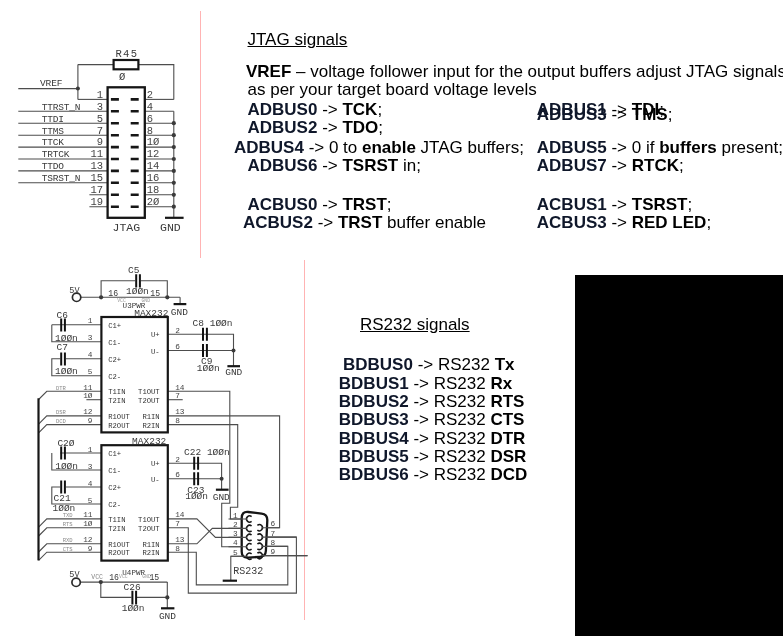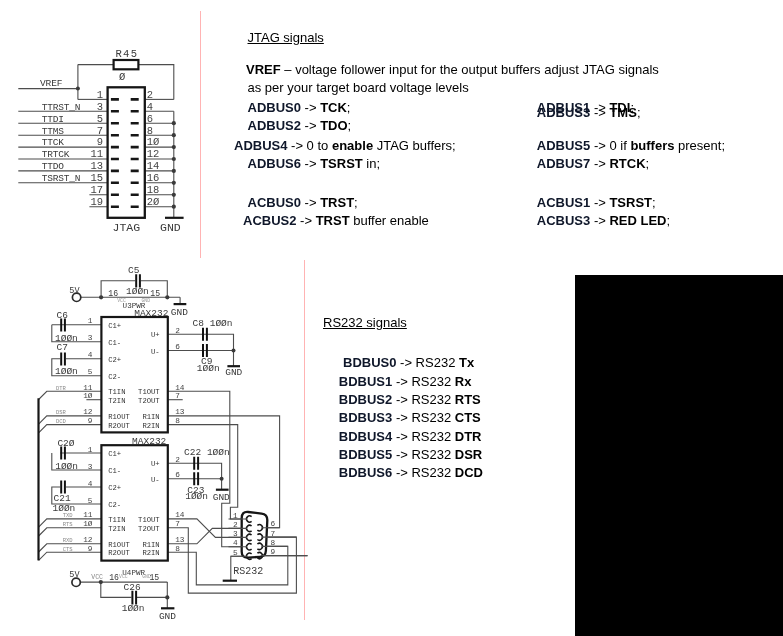--- a/index.html
+++ b/index.html
@@ -1,16 +1,16 @@
 <!DOCTYPE html>
 <html><head><meta charset="utf-8">
 <style>
 html,body{margin:0;padding:0;width:783px;height:636px;background:#fff;overflow:hidden}
 body{font-family:"Liberation Sans",sans-serif;position:relative}
-.t{position:absolute;white-space:nowrap;font-size:13px;line-height:1;color:#000}
+.t{position:absolute;white-space:nowrap;font-size:17px;line-height:1;color:#000}
 .bl{color:#0f172a;font-weight:bold}
 .u{text-decoration:underline}
 </style></head>
 <body>
 
 <div class="t u" style="left:247.5px;top:30.9px">JTAG signals</div>
 
 <div class="t" style="left:246px;top:62.8px"><b>VREF</b> – voltage follower input for the output buffers adjust JTAG signals</div>
 
 <div class="t" style="left:247.5px;top:81.0px">as per your target board voltage levels</div>
@@ -32,21 +32,21 @@
 <div class="t" style="left:536.8px;top:157.2px"><span class="bl">ADBUS7</span> -&gt; <b>RTCK</b>;</div>
 
 <div class="t" style="left:247.5px;top:195.7px"><span class="bl">ACBUS0</span> -&gt; <b>TRST</b>;</div>
 
 <div class="t" style="left:536.8px;top:195.7px"><span class="bl">ACBUS1</span> -&gt; <b>TSRST</b>;</div>
 
 <div class="t" style="left:243px;top:213.6px"><span class="bl">ACBUS2</span> -&gt; <b>TRST</b> buffer enable</div>
 
 <div class="t" style="left:536.8px;top:213.6px"><span class="bl">ACBUS3</span> -&gt; <b>RED LED</b>;</div>
 
-<div class="t u" style="left:323px;top:316.0px">RS232 signals</div>
+<div class="t u" style="left:360px;top:316.0px">RS232 signals</div>
 
 <div class="t" style="left:343px;top:356.2px"><span class="bl">BDBUS0</span> -&gt; RS232 <b>Tx</b></div>
 
 <div class="t" style="left:338.8px;top:374.6px"><span class="bl">BDBUS1</span> -&gt; RS232 <b>Rx</b></div>
 
 <div class="t" style="left:338.8px;top:392.9px"><span class="bl">BDBUS2</span> -&gt; RS232 <b>RTS</b></div>
 
 <div class="t" style="left:338.8px;top:411.3px"><span class="bl">BDBUS3</span> -&gt; RS232 <b>CTS</b></div>
 
 <div class="t" style="left:338.8px;top:429.6px"><span class="bl">BDBUS4</span> -&gt; RS232 <b>DTR</b></div>

